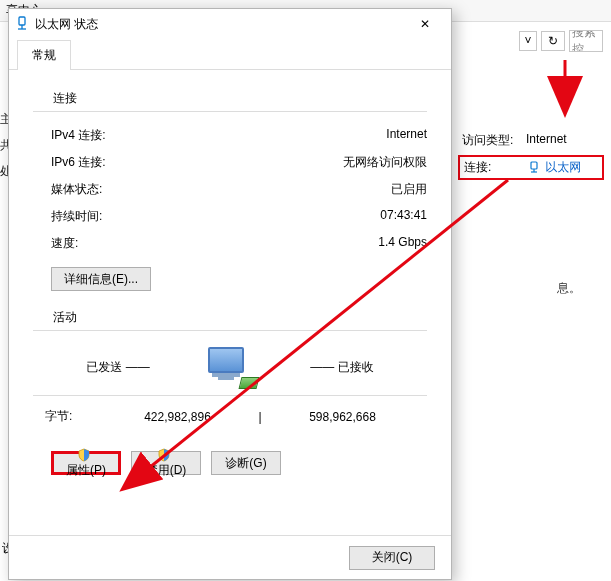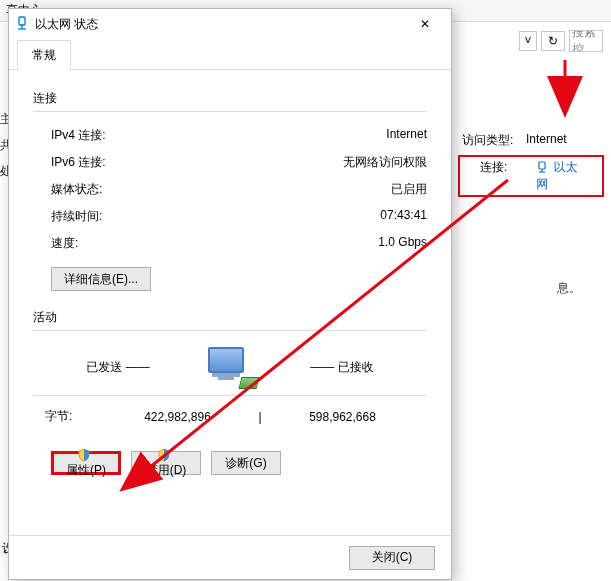--- a/index.html
+++ b/index.html
@@ -11,34 +11,34 @@
   .bg .right-toolbar { position:absolute; top:30px; right:8px; display:flex; align-items:center; gap:4px;}
   .bg .right-toolbar .dd { border:1px solid #c7c7c7; background:#fff; width:18px; height:20px; display:flex; align-items:center; justify-content:center;}
   .bg .right-toolbar .refresh { border:1px solid #c7c7c7; background:#fff; width:24px; height:20px; display:flex; align-items:center; justify-content:center;}
   .bg .right-toolbar .search { width:34px; height:22px; border:1px solid #c7c7c7; background:#fff; padding:0 2px; font-size:12px; overflow:hidden; display:flex; align-items:center; color:#888;}
   .bg .pane-right { position:absolute; right:0; top:60px; width:160px; border-left:1px solid #e2e2e2; height:520px; padding:8px 6px 6px 10px;}
   .bg .pane-right .row { display:flex; gap:8px; margin:6px 0; font-size:12px; }
   .bg .pane-right .lbl { width:56px; color:#000; }
   .bg .pane-right .val { }
   .bg .pane-right .link { color:#0a62c8; }
   .bg .pane-right .link svg { vertical-align:-2px; margin-right:2px;}
-  .bg .pane-right .redbox { border:2px solid #e30613; padding:2px 20px; margin-top:4px; margin-left:-4px; width:146px;}
+  .bg .pane-right .redbox { border:2px solid #e30613; padding:2px 4px; margin-top:4px; margin-left:-4px; width:146px;}
   .bg .info-lines { position:absolute; right:30px; top:270px; font-size:12px; color:#333; line-height:36px;}
 
   .dialog { position:absolute; left:8px; top:8px; width:444px; height:572px; background:#fff; border:1px solid #b5b5b5; box-shadow:4px 4px 14px rgba(0,0,0,.25); }
   .titlebar { height:30px; display:flex; align-items:center; padding:4px 6px; }
   .titlebar .ticon { margin-right:6px; }
   .titlebar .ttxt { flex:1; font-size:12px; }
   .titlebar .close { width:40px; height:28px; display:flex; align-items:center; justify-content:center; }
   .tabs { display:flex; border-bottom:1px solid #dcdcdc; padding:0 8px; }
   .tab { padding:6px 14px; border:1px solid #dcdcdc; border-bottom:none; background:#fff; position:relative; top:1px; font-size:12px;}
   .content { padding:10px 24px 8px 24px; }
   .section-title { margin:10px 0 4px 0; font-size:12px; }
   .section-title + .hr, .hr { border-top:1px solid #dcdcdc; margin:4px 0 10px 0; position:relative;}
-  .section-title { position:relative; }
+  .section-title { position:relative;margin-left:20px; }
   .kv { display:flex; justify-content:space-between; padding:5px 0 5px 18px; font-size:12px;}
   .kv .k {}
   .kv .v {}
   .btnrow { padding:10px 0 0 18px;}
   .btn { display:inline-flex; align-items:center; justify-content:center; height:24px; min-width:86px; padding:0 12px; background:#e9e9e9; border:1px solid #aeaeae; font-size:12px; cursor:default;}
   .btn.small { min-width:70px;flex-direction:column;}
   .activity { margin-top:18px;}
   .actgrid { display:flex; align-items:center; justify-content:space-between; padding:6px 12px 0 12px;}
   .actgrid .col { flex:1; text-align:center; font-size:12px;}
   .actgrid .mid { width:78px; flex:none; display:flex; flex-direction:column; align-items:center; }
@@ -141,21 +141,21 @@
     <div class="kv">
       <span class="k">媒体状态:</span>
       <span class="v">已启用</span>
     </div>
     <div class="kv">
       <span class="k">持续时间:</span>
       <span class="v">07:43:41</span>
     </div>
     <div class="kv">
       <span class="k">速度:</span>
-      <span class="v">1.0 Gbps</span>
+      <span class="v">1.4 Gbps</span>
     </div>
 
     <div class="btnrow">
       <div class="btn">详细信息(E)...</div>
     </div>
 
     <div class="activity">
       <div class="section-title">活动</div>
       <div class="hr"></div>
 

